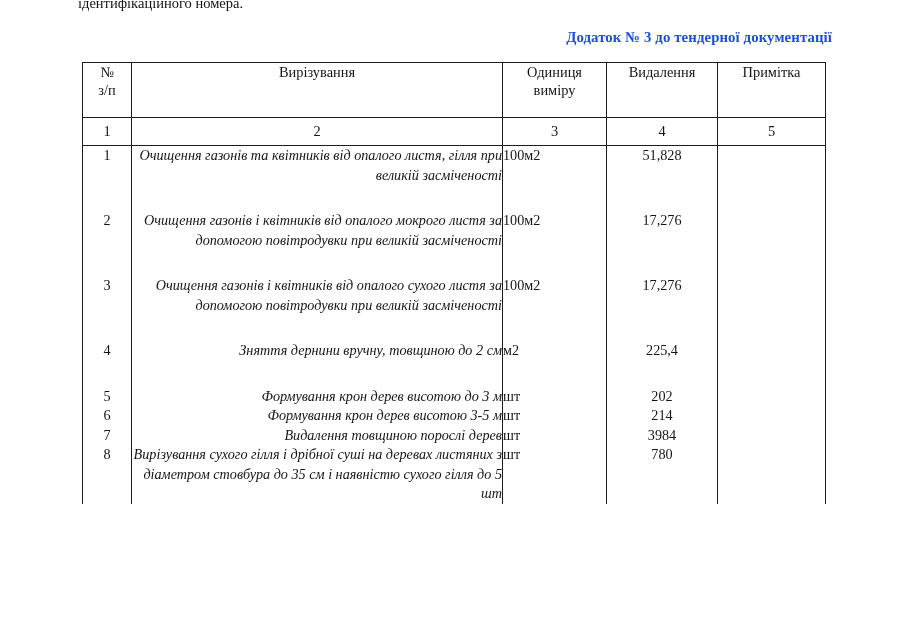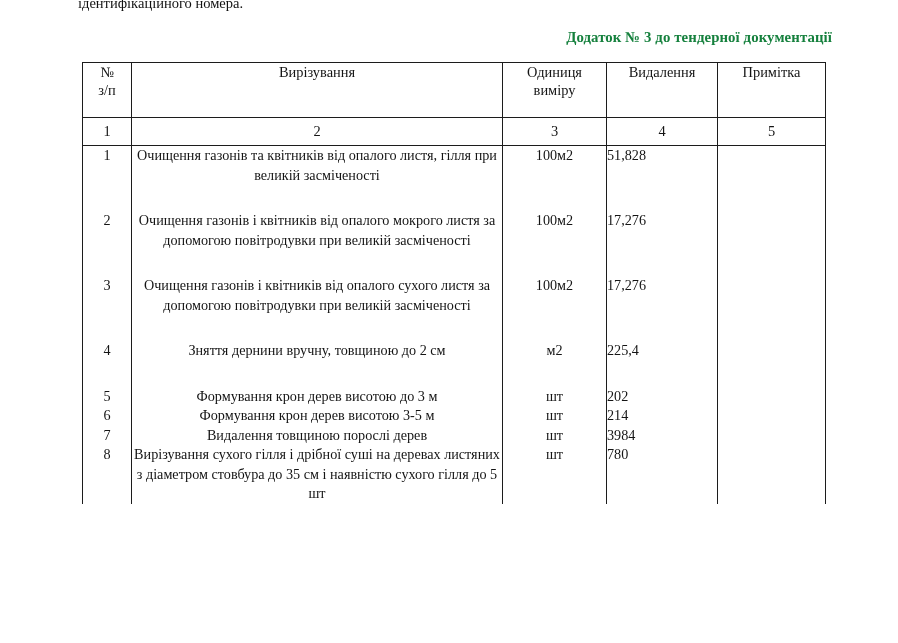--- a/index.html
+++ b/index.html
@@ -29,21 +29,21 @@
   }
 
   
   .appendix-title {
     position: absolute;
     right: 66px;
     top: 29px;
     font-size: 14.8px;
     font-weight: bold;
     letter-spacing: 0.1px;
-    color: #15803d;
+    color: #1d4ed8;
     white-space: nowrap;
   }
 
   
   .table-wrap {
     position: absolute;
     left: 82px;
     top: 62px;
     width: 743px;
   }
@@ -87,32 +87,32 @@
     font-size: 14.4px;
   }
 
   
   .cell-num {
     text-align: center;
     padding: 4px 2px 0 2px;
     line-height: 19.5px;
   }
   .cell-name {
-    text-align: center;
+    text-align: right;
     padding: 4px 6px 6px 9px;
     line-height: 19.5px;
+    font-style: italic;
   }
   .cell-unit {
-    text-align: center;
     padding: 4px 4px 0 4px;
     line-height: 19.5px;
     margin-top: 15px;
   }
   .cell-qty {
-    text-align: left;
+    text-align: center;
     padding: 4px 14px 0 4px;
     line-height: 19.5px;
   }
   .cell-note {
     padding: 4px;
   }
 
   
   table.spec tbody.body-rows td {
     border-top: none;

